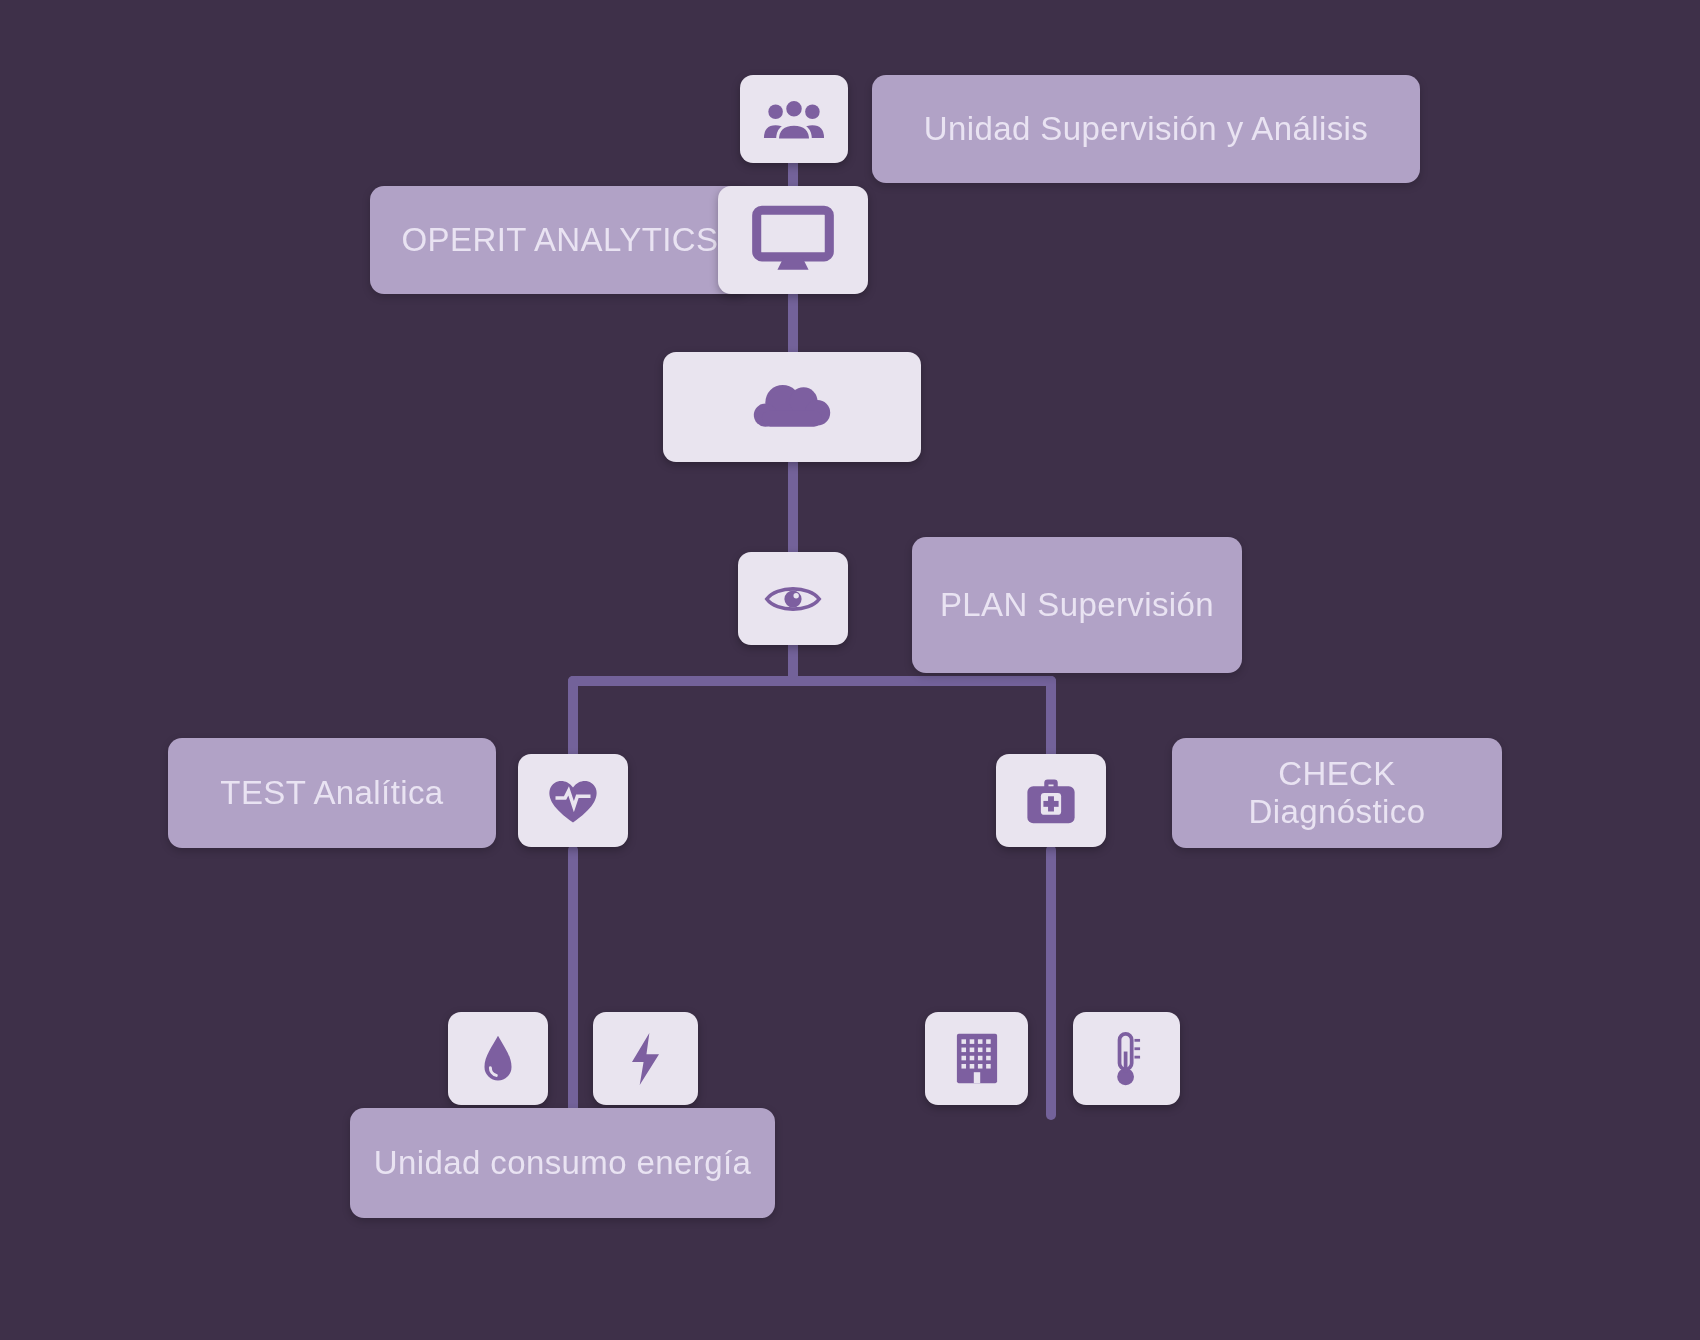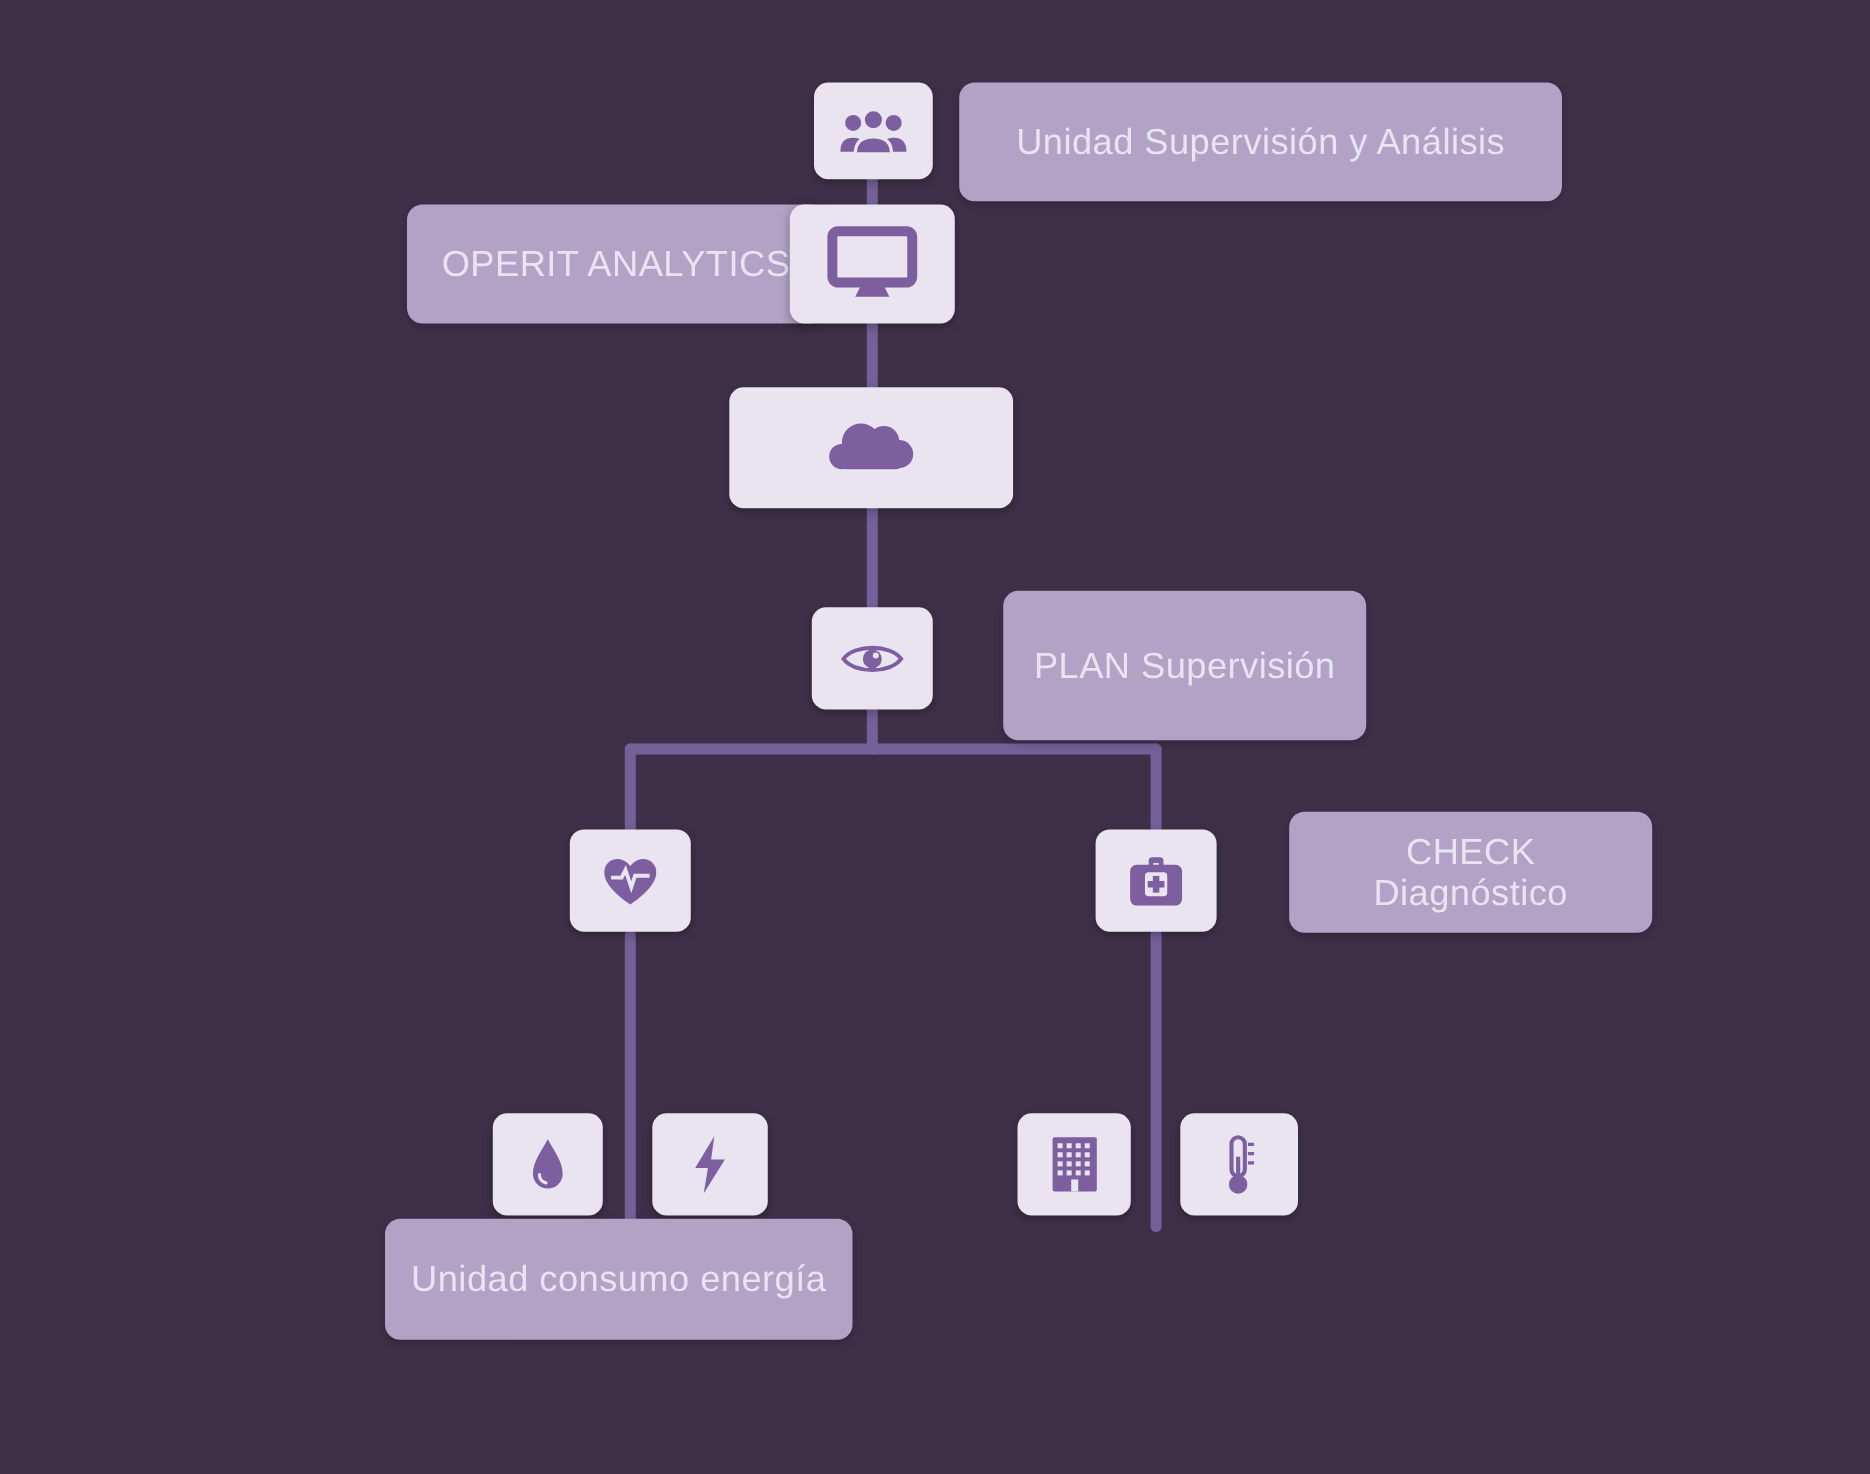--- a/index.html
+++ b/index.html
@@ -95,20 +95,21 @@
 
   <div class="icon-box" style="left:738px; top:552px; width:110px; height:93px;">
     <svg viewBox="0 0 64 42" width="58" height="38">
       <path d="M3 21 C14 6 50 6 61 21 C50 36 14 36 3 21 Z" fill="none" stroke="currentColor" stroke-width="4"></path>
       <circle cx="32" cy="21" r="9.5" fill="currentColor"></circle>
       <circle cx="35.5" cy="17.5" r="3" fill="var(--icon-box-bg, #E9E4EF)"></circle>
     </svg>
   </div>
   <div class="label-box" style="left:868px; top:537px; width:330px; height:136px;margin-left:44px;">PLAN Supervisión</div>
 
+  <div class="label-box" style="left:168px; top:738px; width:328px; height:110px;">TEST Analítica</div>
   <div class="icon-box" style="left:518px; top:754px; width:110px; height:93px;">
     <svg viewBox="0 0 64 58" width="56" height="51">
       <path d="M32 54 C10 39 2 26 6 15 C10 5 24 3 32 14 C40 3 54 5 58 15 C62 26 54 39 32 54 Z" fill="currentColor"></path>
       <polyline points="12,26 23,26 27,18 33,36 37,24 52,24" fill="none" stroke="var(--icon-box-bg, #E9E4EF)" stroke-width="4"></polyline>
     </svg>
   </div>
 
   <div class="icon-box" style="left:996px; top:754px; width:110px; height:93px;">
     <svg viewBox="0 0 64 58" width="54" height="49">
       <path d="M24 14 v-6 a4 4 0 0 1 4-4 h8 a4 4 0 0 1 4 4 v6 h-5 v-4 h-6 v4 z" fill="currentColor"></path>

